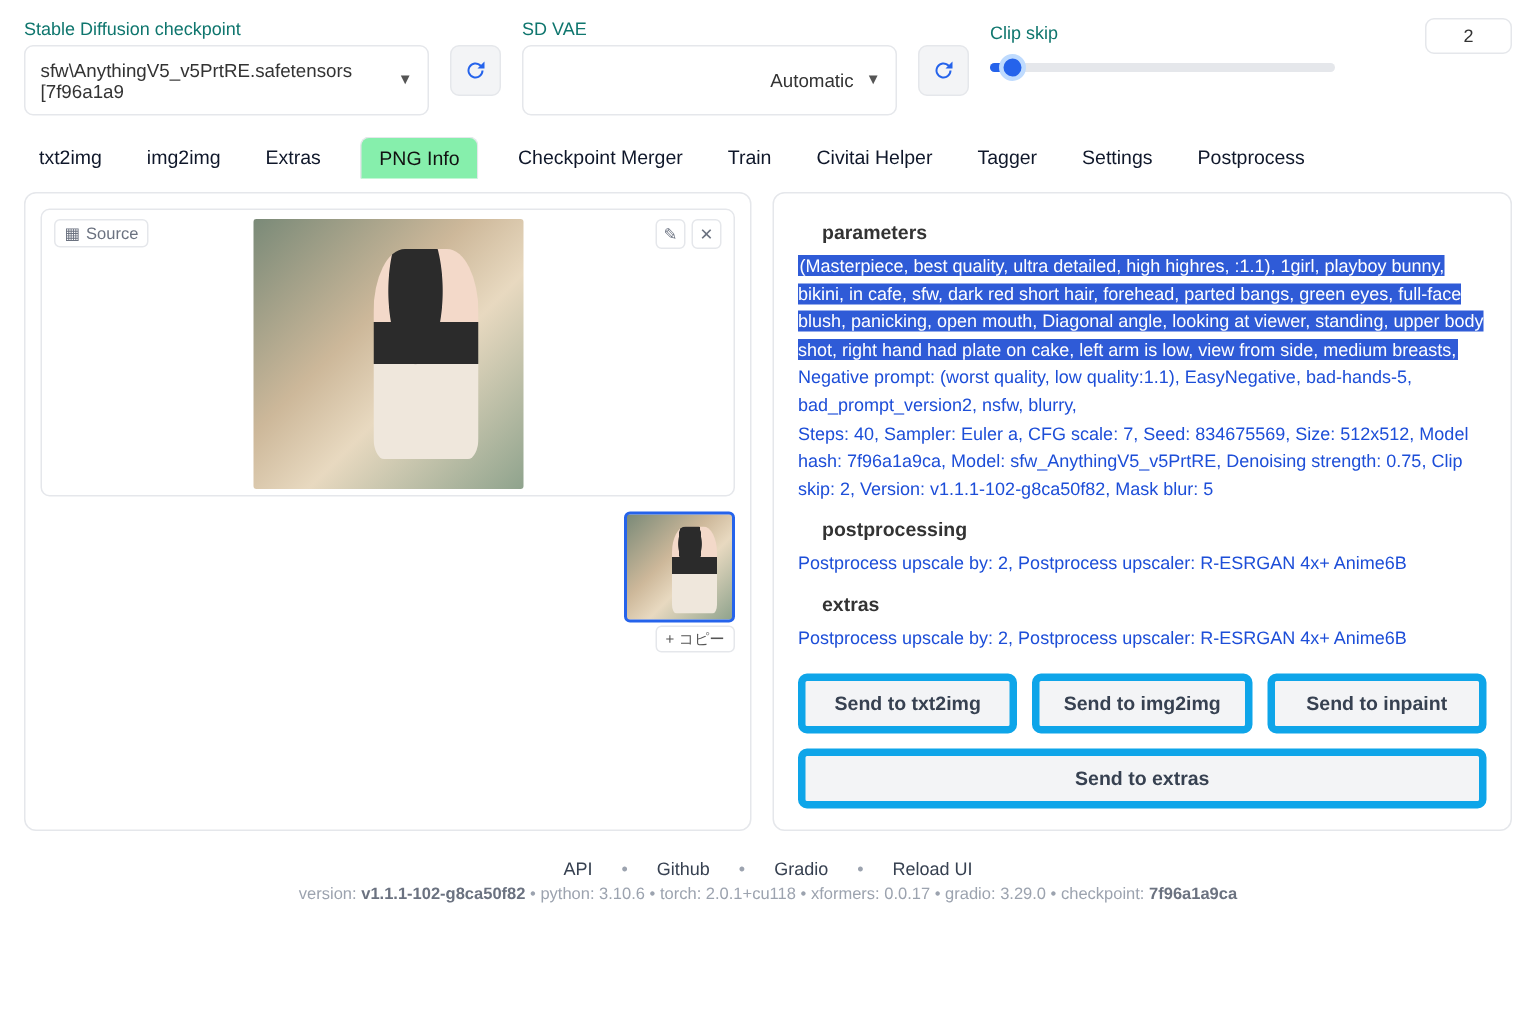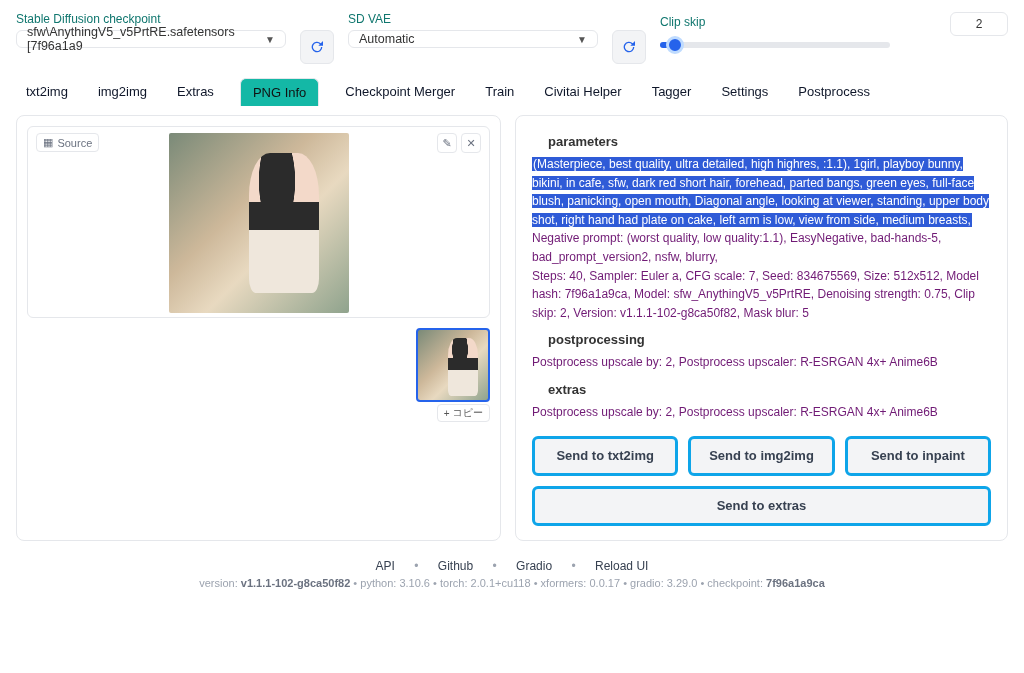--- a/index.html
+++ b/index.html
@@ -3,34 +3,34 @@
 <meta charset="utf-8">
 <style>
   * { box-sizing: border-box; margin: 0; padding: 0; }
   body { font-family: -apple-system, BlinkMacSystemFont, "Segoe UI", Helvetica, Arial, sans-serif; font-size: 13px; color: #333; background: #fff; width: 1024px; height: 673px; overflow: hidden; }
   .app { padding: 12px 16px 8px 16px; }
 
   
   .toprow { display: flex; gap: 14px; align-items: flex-start; margin-bottom: 14px; }
   .topcol { display: flex; flex-direction: column; }
   .toplabel { font-size: 12px; color: #0f766e; margin-bottom: 4px; }
-  .select { border: 1px solid #e5e7eb; border-radius: 6px; height: 18px; display: flex; align-items: center; justify-content: space-between; padding: 0 10px; font-size: 12.5px; background: #fff; }
+  .select { border: 1px solid #e5e7eb; border-radius: 6px; height: 47px; display: flex; align-items: center; justify-content: flex-end; padding: 0 10px; font-size: 12.5px; background: #fff; }
   .select .caret { font-size: 10px; color: #555; margin-left: 8px; }
   .iconbtn { width: 34px; height: 34px; border: 1px solid #e5e7eb; border-radius: 6px; display: flex; align-items: center; justify-content: center; background: #f3f4f6; margin-top: 18px; }
   .iconbtn svg { width: 16px; height: 16px; }
   .slider-wrap { display: flex; align-items: center; gap: 10px; }
   .slider-num { border: 1px solid #e5e7eb; border-radius: 6px; width: 58px; height: 24px; font-size: 12px; text-align: center; display: flex; align-items: center; justify-content: center; }
   .slider-track { width: 230px; height: 6px; background: #e5e7eb; border-radius: 3px; position: relative; }
   .slider-fill { position: absolute; left: 0; top: 0; height: 6px; width: 10px; background: #2563eb; border-radius: 3px; }
   .slider-thumb { position: absolute; left: 6px; top: -6px; width: 18px; height: 18px; border-radius: 50%; background: #2563eb; border: 3px solid #bfdbfe; }
 
   
   .tabs { display: flex; gap: 22px; border-bottom: 1px solid transparent; padding: 0 6px; margin-bottom: 8px; }
   .tab { font-size: 13px; color: #0f172a; padding: 6px 4px; cursor: pointer; }
-  .tab.active { color: #111; background: #14b8a6; border: 1px solid #e5e7eb; border-bottom: none; border-radius: 6px 6px 0 0; padding: 6px 12px; }
+  .tab.active { color: #111; background: #86efac; border: 1px solid #e5e7eb; border-bottom: none; border-radius: 6px 6px 0 0; padding: 6px 12px; }
 
   
   .panels { display: flex; gap: 14px; }
   .panel { border: 1px solid #e5e7eb; border-radius: 8px; background: #fff; }
   .leftpanel { width: 485px; padding: 10px; display: flex; flex-direction: column; gap: 10px; }
   .rightpanel { flex: 1; padding: 14px 16px; }
 
   .imgbox { border: 1px solid #e5e7eb; border-radius: 6px; padding: 4px; position: relative; display: flex; flex-direction: column; align-items: center; }
   .imgtoolbar { position: absolute; left: 8px; top: 6px; display: flex; align-items: center; gap: 4px; border: 1px solid #e5e7eb; border-radius: 4px; padding: 2px 6px; font-size: 11px; color: #6b7280; background: #fff; }
   .imgtoolbar-right { position: absolute; right: 8px; top: 6px; display: flex; gap: 4px; }
@@ -38,24 +38,24 @@
   .mainimg { width: 180px; height: 180px; background: linear-gradient(135deg,#7a8a78 0%,#cdb89a 40%,#e8d9c0 60%,#8fa38d 100%); border-radius: 2px; margin-top: 2px; position: relative; overflow: hidden; }
   .mainimg::after { content:""; position:absolute; right:30px; top:20px; width:70px; height:140px; background: radial-gradient(ellipse at 40% 20%, #2b2b2b 0%, #2b2b2b 30%, transparent 31%), linear-gradient(180deg,#f3d9c9 35%,#2b2b2b 35%,#2b2b2b 55%,#efe7dc 55%); border-radius: 30% 30% 10% 10%; }
 
   .thumbrow { display: flex; flex-direction: column; align-items: flex-end; gap: 2px; }
   .thumb { width: 74px; height: 74px; border: 2px solid #2563eb; border-radius: 4px; background: linear-gradient(135deg,#7a8a78 0%,#cdb89a 40%,#e8d9c0 60%,#8fa38d 100%); position: relative; overflow:hidden; }
   .thumb::after { content:""; position:absolute; right:10px; top:8px; width:30px; height:58px; background: radial-gradient(ellipse at 40% 20%, #2b2b2b 0%, #2b2b2b 30%, transparent 31%), linear-gradient(180deg,#f3d9c9 35%,#2b2b2b 35%,#2b2b2b 55%,#efe7dc 55%); border-radius: 30% 30% 10% 10%; }
   .copybtn { border: 1px solid #e5e7eb; border-radius: 4px; font-size: 10px; padding: 1px 6px; color: #555; display: flex; align-items: center; gap: 3px; }
 
   .section-title { font-weight: 600; font-size: 13px; margin: 4px 0 6px 16px; }
   .hilite { background: #2f5bd7; color: #fff; padding: 0 1px; line-height: 1.55; font-size: 12px; }
-  .plain { color: #701a75; font-size: 12px; line-height: 1.55; }
+  .plain { color: #1d4ed8; font-size: 12px; line-height: 1.55; }
 
   .btnrow { display: flex; gap: 10px; margin-top: 14px; }
-  .bigbtn { flex: 1; background: #f3f4f6; border: 3px solid #0ea5e9; border-radius: 6px; height: 40px; display: flex; align-items: center; justify-content: center; font-size: 13px; font-weight: 600; color: #374151; }
+  .bigbtn { flex: 1; background: #f3f4f6; border: 5px solid #0ea5e9; border-radius: 6px; height: 40px; display: flex; align-items: center; justify-content: center; font-size: 13px; font-weight: 600; color: #374151; }
   .bigbtn.full { width: 100%; margin-top: 10px; }
 
   
   .footer { margin-top: 18px; text-align: center; font-size: 12px; color: #374151; }
   .footer .links span { margin: 0 8px; }
   .footer .dot { color: #9ca3af; }
   .footer .meta { font-size: 11px; color: #9ca3af; margin-top: 4px; }
   .footer .meta b { color: #6b7280; font-weight: 600; }
 </style>
 </head>

